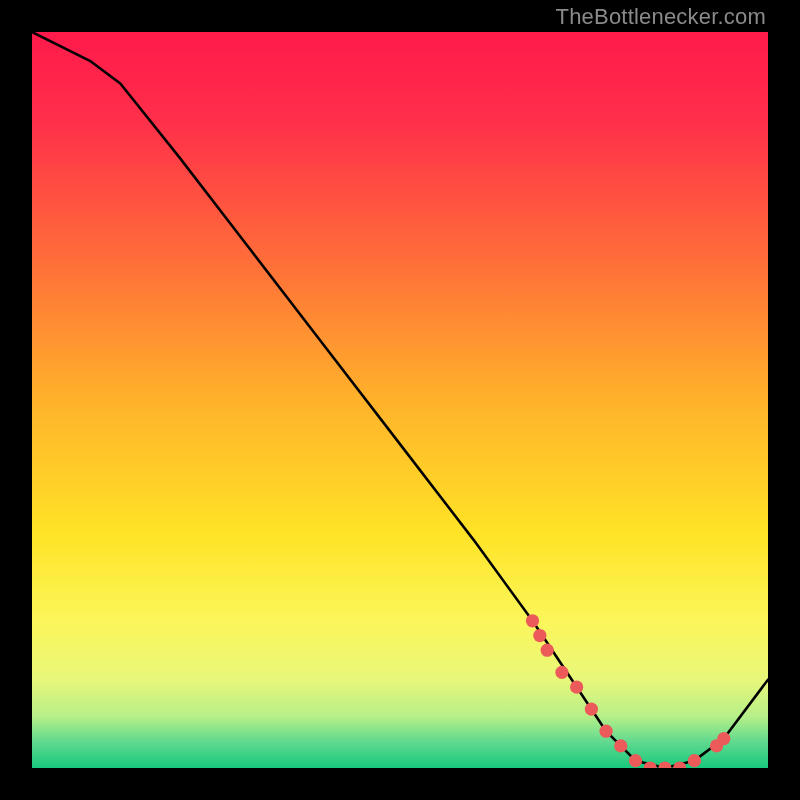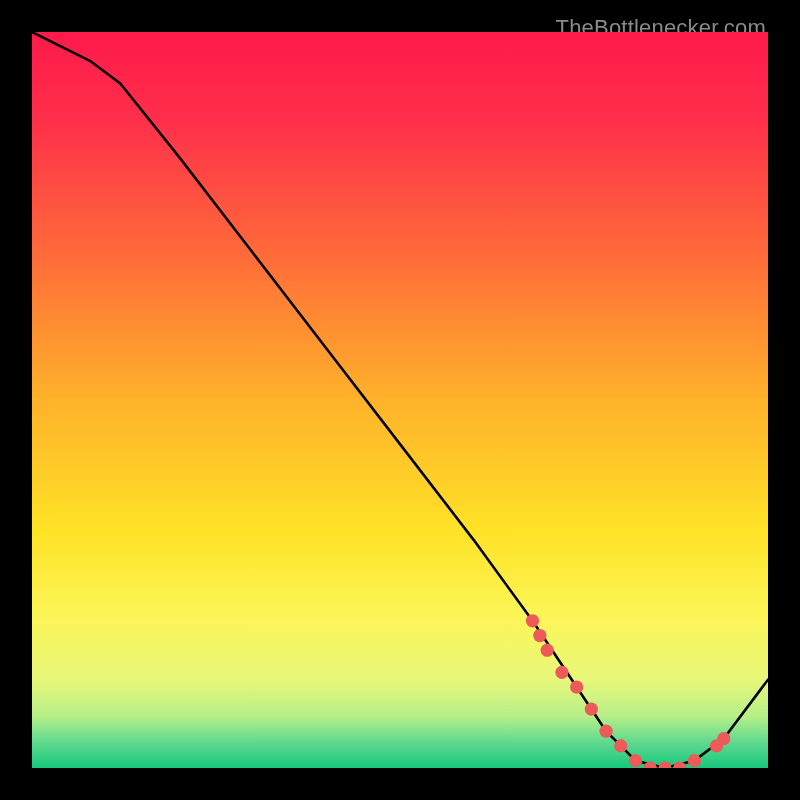--- a/index.html
+++ b/index.html
@@ -23,21 +23,21 @@
     width: 736px;
     height: 736px;
     overflow: hidden;
   }
   .gradient {
     position: absolute;
     inset: 0;
   }
   .watermark {
     position: absolute;
-    top: 15px;
+    top: 4px;
     right: 34px;
     font-family: Arial, Helvetica, sans-serif;
     font-size: 22px;
     color: #8a8a8a;
     font-weight: 500;
     letter-spacing: 0.2px;
   }
   svg.curve {
     position: absolute;
     inset: 0;

